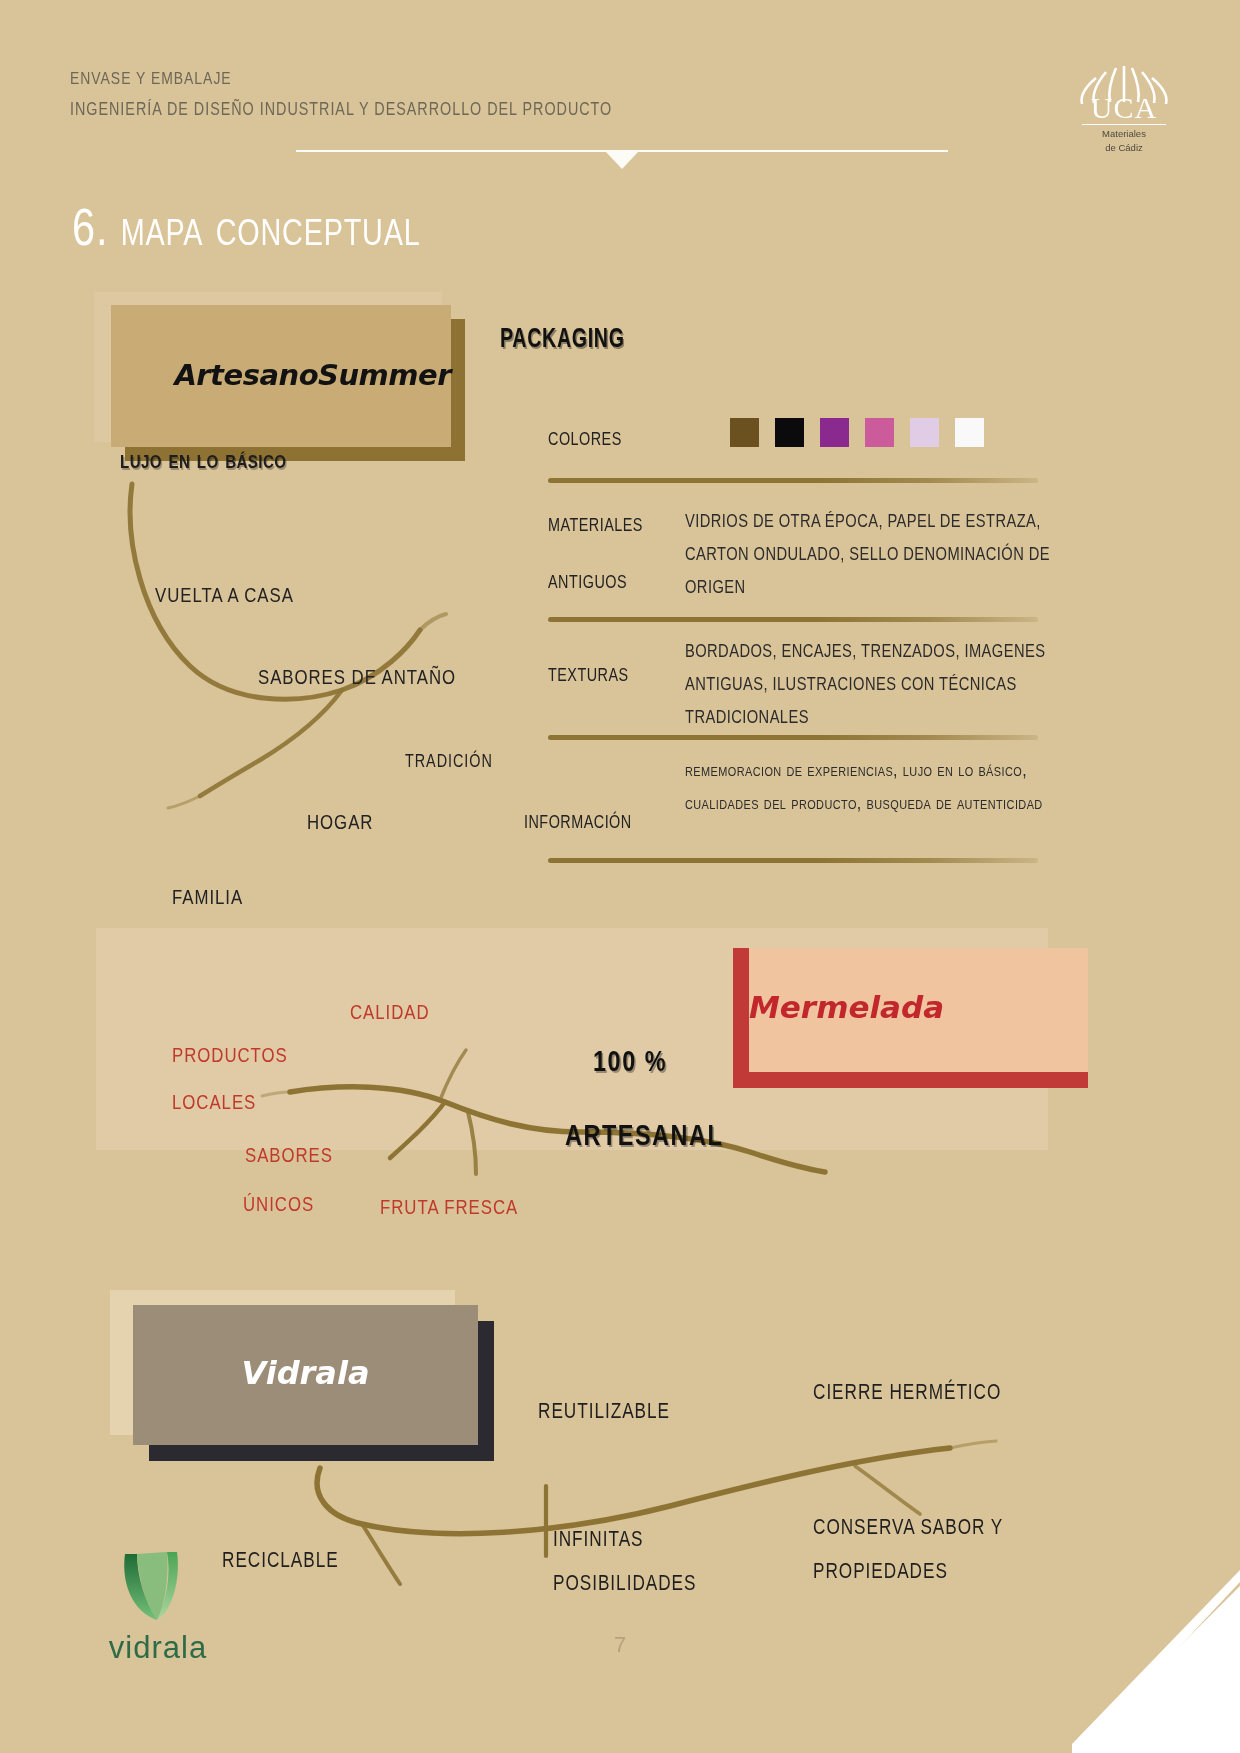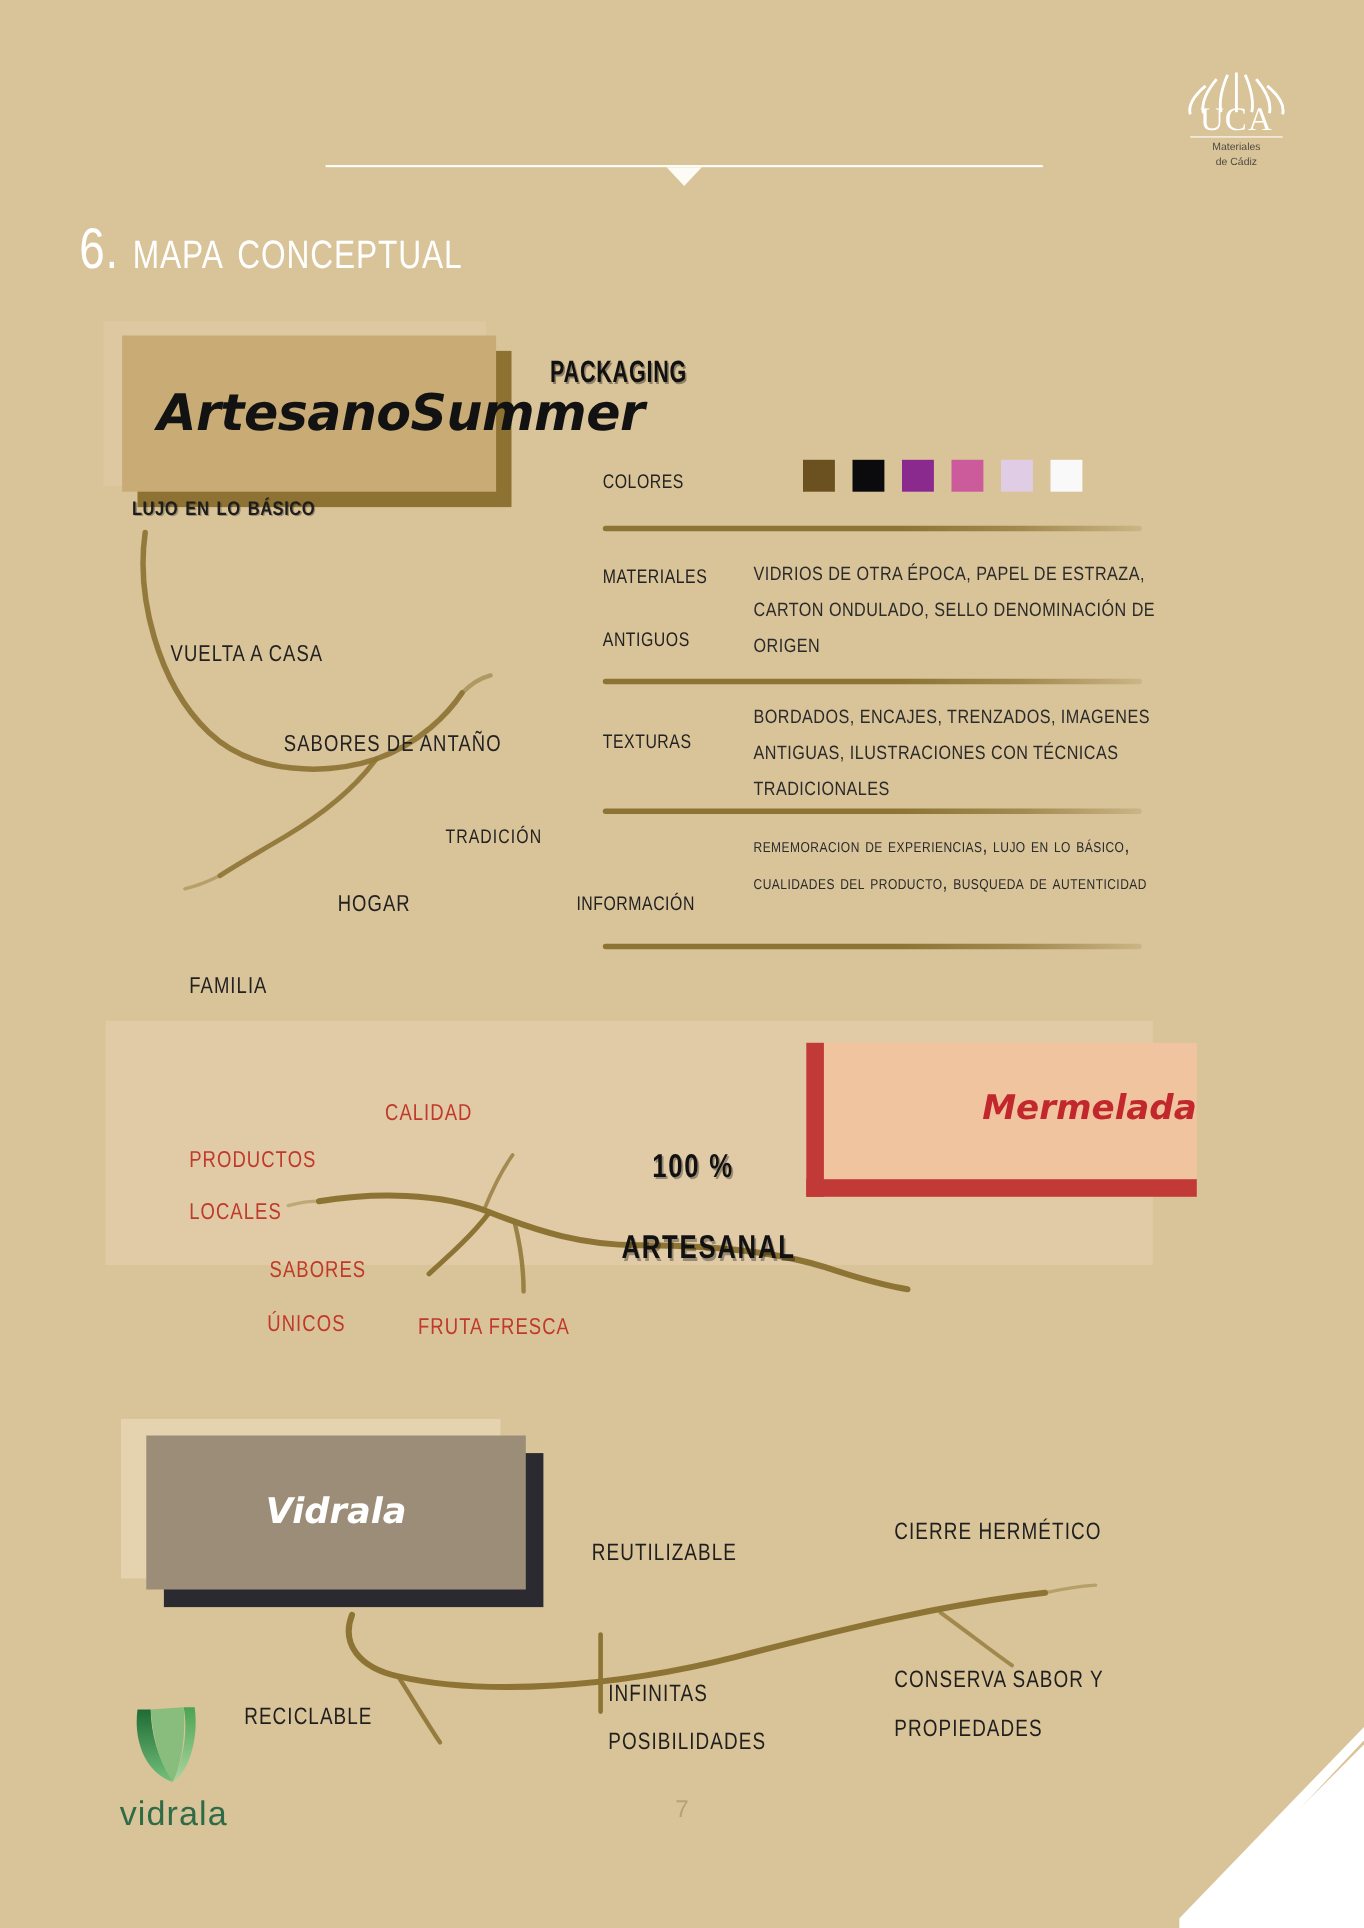--- a/index.html
+++ b/index.html
@@ -60,23 +60,23 @@
 
   
   .band1{position:absolute;left:94px;top:292px;width:348px;height:150px;background:#ddc8a2;}
   .card1{
     position:absolute;left:111px;top:305px;width:340px;height:142px;
     background:#c9ab75;
     box-shadow:14px 14px 0 0 #8e7234;
   }
   .card1 .logo{
     position:absolute;left:0;right:0;top:50%;transform:translateY(-52%);
-    text-align:left;color:#121212;
+    text-align:right;color:#121212;
     font-family:"DejaVu Sans",sans-serif;
-    font-style:italic;font-weight:bold;font-size:46px;letter-spacing:-0.5px;padding-left:32px;
+    font-style:italic;font-weight:bold;font-size:29px;letter-spacing:-0.5px;padding-left:32px;
   }
 
   .kicker{
     position:absolute;left:120px;top:444px;
     color:#1d1d1d;font-size:26px;letter-spacing:0.5px;
     font-variant:small-caps;text-transform:lowercase;
     font-family:"Liberation Sans Narrow","Liberation Sans",sans-serif;
     transform:scaleX(0.84);transform-origin:left top;
     text-shadow:1.5px 1.5px 0 rgba(0,0,0,0.28);
     font-weight:bold;
@@ -129,21 +129,21 @@
   .band2{position:absolute;left:96px;top:928px;width:952px;height:222px;background:#e0cba6;}
   .card2{
     position:absolute;left:733px;top:948px;width:355px;height:140px;
     background:#f0c49e;
     border-left:16px solid #c13a38;
     border-bottom:16px solid #c13a38;
     box-sizing:border-box;
   }
   .card2 .logo{
     position:absolute;left:0;right:0;top:50%;transform:translateY(-58%);
-    text-align:right;color:#c1272d;
+    text-align:left;color:#c1272d;
     font-family:"DejaVu Sans",sans-serif;
     font-style:italic;font-weight:bold;font-size:31px;
   }
   .red-label{
     position:absolute;color:#c0392b;
     font-size:21px;letter-spacing:1.2px;
     font-family:"Liberation Sans Narrow","Liberation Sans",sans-serif;
     text-transform:uppercase;white-space:nowrap;
     transform:scaleX(0.80);transform-origin:left top;
   }
@@ -190,20 +190,24 @@
   }
   .corner{position:absolute;right:0;bottom:0;width:168px;height:205px;}
 
   svg.squiggle{position:absolute;overflow:visible;pointer-events:none;}
 </style>
 </head>
 <body style="background: rgb(217, 195, 152);">
 
 <div class="page">
 
+  <div class="hdr-text">
+    <div class="hdr-line">Envase y embalaje</div>
+    <div class="hdr-line l2">Ingeniería de diseño Industrial y desarrollo del producto</div>
+  </div>
 
   <div class="uca">
     <svg width="100" height="62" viewBox="0 0 100 62">
       <g fill="none" stroke="#ffffff" stroke-width="2.6">
         <path d="M50 8 C50 26 50 36 50 44"></path>
         <path d="M42 10 C36 24 34 34 36 44"></path>
         <path d="M58 10 C64 24 66 34 64 44"></path>
         <path d="M32 14 C22 26 18 36 20 45"></path>
         <path d="M68 14 C78 26 82 36 80 45"></path>
         <path d="M22 20 C10 30 6 38 8 46"></path>

